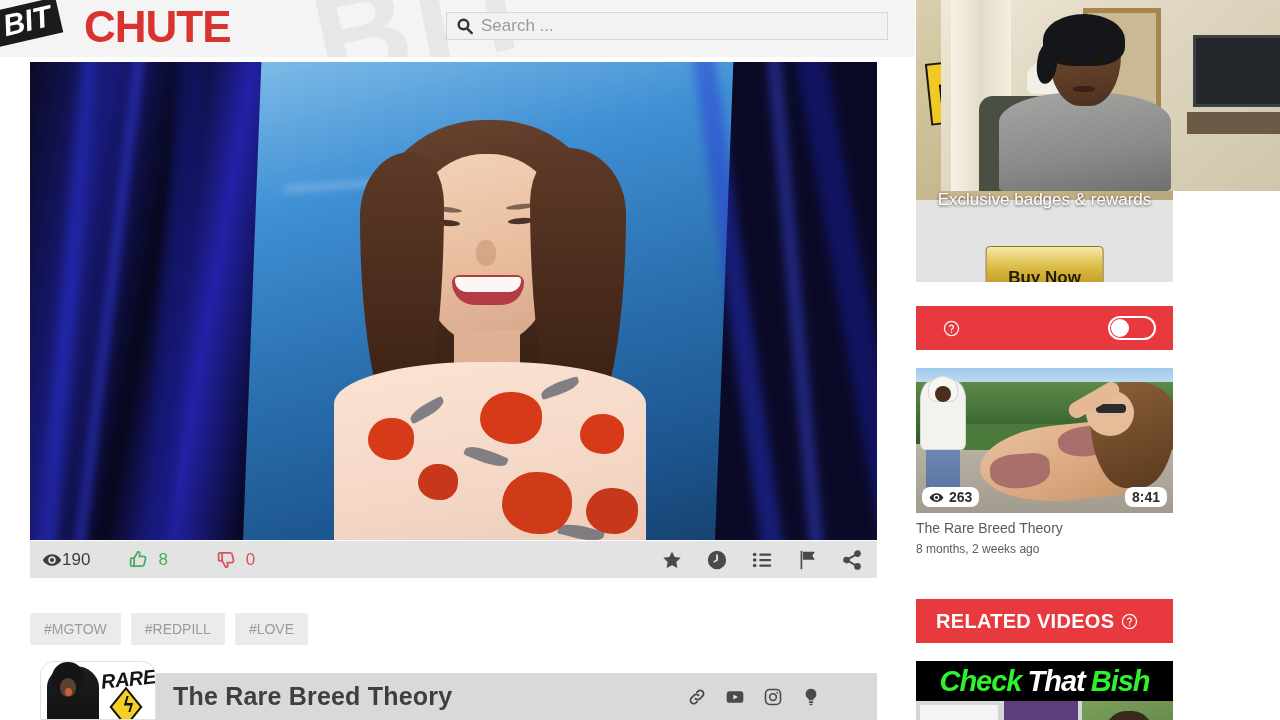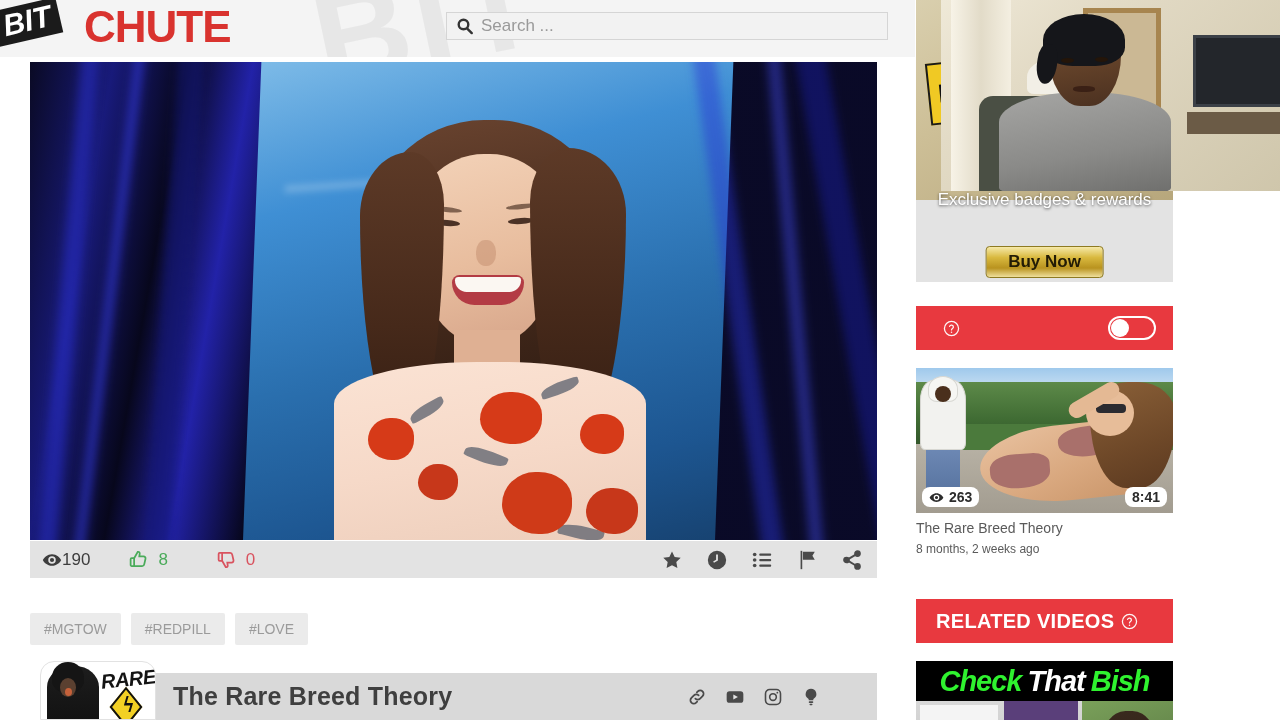--- a/index.html
+++ b/index.html
@@ -235,21 +235,21 @@
   .ad-caption {
     position:absolute; left: 0px; top: 190px; width: 257px;
     color:#fff; font-size: 17px; text-align:center;
     text-shadow: 0 1px 3px rgba(0,0,0,.65);
   }
   .ad-btn {
     position:absolute; left: 50%; top: 246px; transform: translateX(-50%);
     background: linear-gradient(180deg,#f6e9a8 0%, #d9b93f 35%, #b9931f 70%, #efdf9c 100%);
     border: 1px solid #8e7a22; border-radius: 4px;
     color:#231c05; font-size: 17px; font-weight: bold;
-    padding: 5px 22px; cursor:pointer;
+    padding: 21px 22px; cursor:pointer;
   }
   .ad-overlay-video {
     position:absolute; left: 26px; top: 0px; width: 339px; height: 191px;
     background: linear-gradient(140deg,#efe9d8 0%, #e3dbc6 30%, #cfc6ab 100%);
     overflow:hidden;
   }
   .ov-curtain { position:absolute; left: 10px; top: 0; width: 60px; height: 191px;
                 background: linear-gradient(90deg,#f7f3e7,#e2dbc8,#f4efe1); }
   .ov-frame { position:absolute; left: 142px; top: 8px; width: 78px; height: 104px;
               background:#cbb894; border:5px solid #a7854f; }

